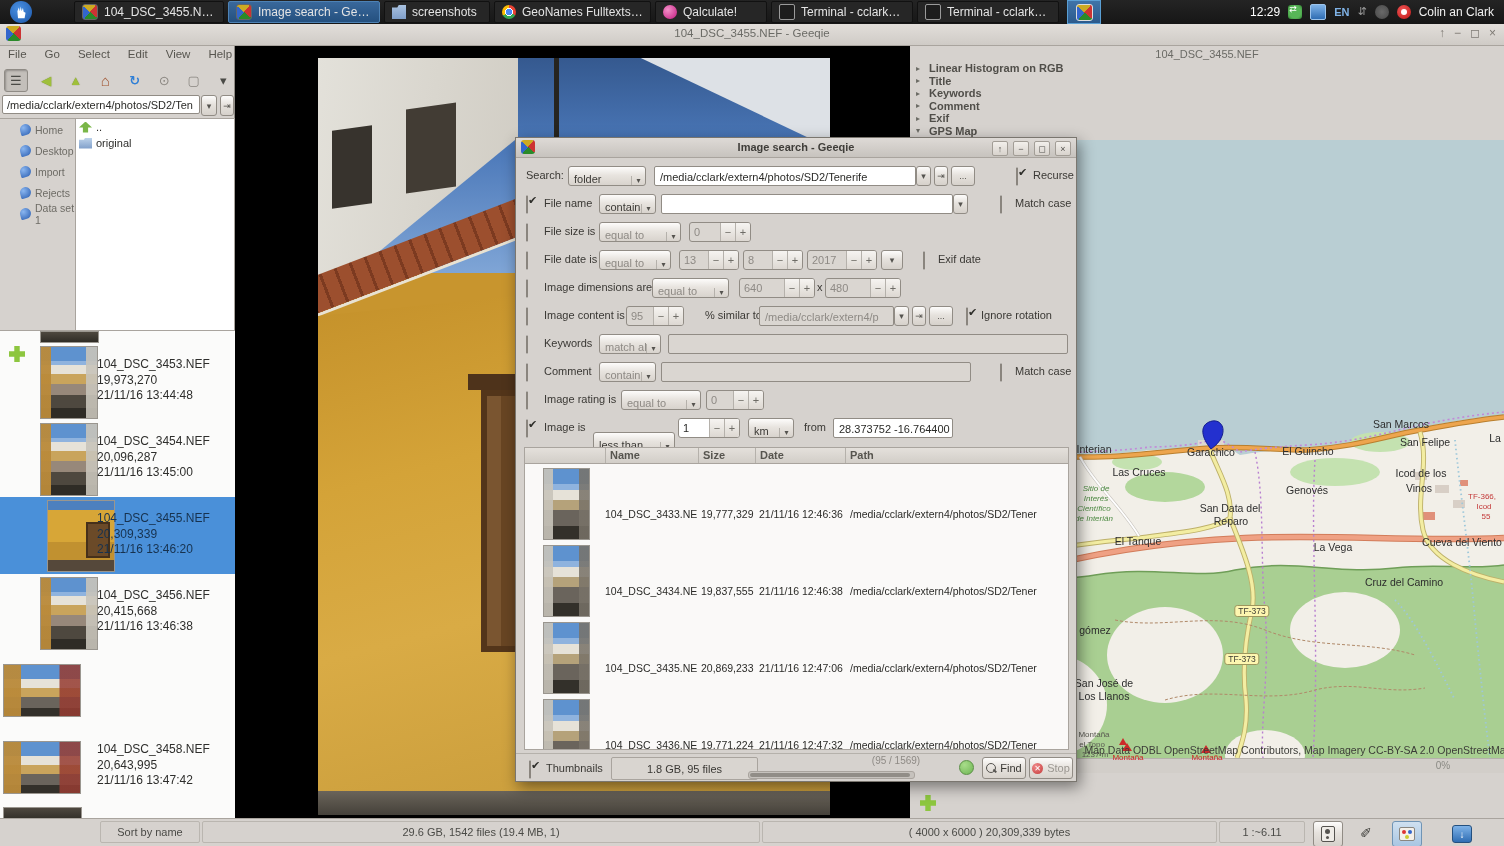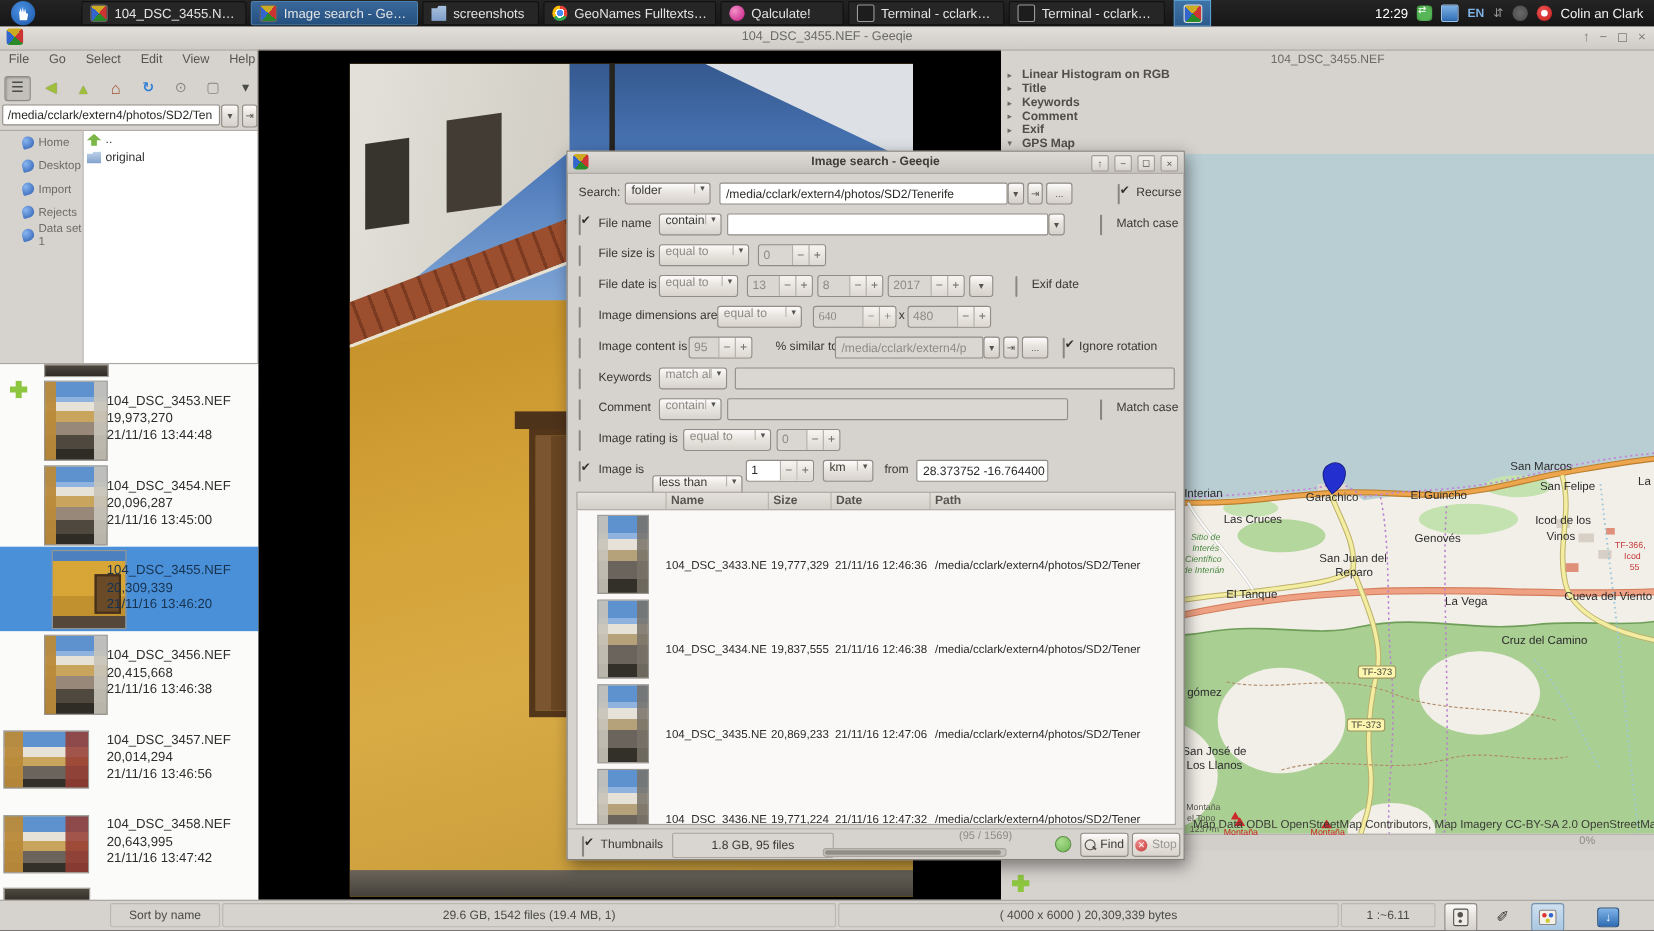--- a/index.html
+++ b/index.html
@@ -115,21 +115,21 @@
   .sb-btn.activebtn{background:linear-gradient(#cfe0f0,#a9c6e2);border:1px solid #6f94b5;}
   .pal{position:relative;width:14px;height:12px;background:#f4f0ea;border:1px solid #8a8680;border-radius:2px;}
   .pal::before{content:"";position:absolute;left:2px;top:2px;width:4px;height:4px;border-radius:50%;background:#d33;box-shadow:6px 0 0 #36c,3px 5px 0 #cc3;}
   .persona{width:12px;height:14px;border:1px solid #55534f;border-radius:2px;position:relative;background:#efece7;}
   .persona::after{content:"";position:absolute;left:3px;top:2px;width:5px;height:5px;border-radius:50%;background:#55534f;box-shadow:0 6px 0 -1px #55534f;}
   .bluedown{position:absolute;width:18px;height:16px;top:6px;background:linear-gradient(#7fb3e8,#2f6db3);border:1px solid #24507f;border-radius:3px;color:#fff;font-size:10px;display:flex;align-items:center;justify-content:center;}
 
   
   .entry{background:#fff;border:1px solid #918c85;border-radius:2px;box-sizing:border-box;font-size:11px;color:#2b2b28;}
   .entry.dis{background:#dad6d1;color:#8e8a85;}
-  .combo{display:flex;align-items:flex-start;height:20px;background:linear-gradient(#fdfcfb,#e8e4df 45%,#d8d3cd);border:1px solid #918c85;border-radius:3px;box-sizing:border-box;font-size:11px;color:#3c3a36;}
+  .combo{display:flex;align-items:flex-end;height:20px;background:linear-gradient(#fdfcfb,#e8e4df 45%,#d8d3cd);border:1px solid #918c85;border-radius:3px;box-sizing:border-box;font-size:11px;color:#3c3a36;}
   .combo .ctext{flex:1;padding-left:5px;overflow:hidden;white-space:nowrap;}
   .combo .carr{width:13px;text-align:center;font-size:8px;color:#55534f;border-left:1px solid #b5b1ab;}
   .combo.dis{color:#8e8a85;}
   .spin{display:flex;align-items:stretch;height:20px;border:1px solid #918c85;border-radius:3px;background:#fff;box-sizing:border-box;font-size:11px;overflow:hidden;}
   .spin .sval{flex:1;padding-left:4px;display:flex;align-items:center;color:#2b2b28;}
   .spin .sseg{width:14px;display:flex;align-items:center;justify-content:center;color:#6e6c66;border-left:1px solid #b5b1ab;background:linear-gradient(#f6f4f1,#ddd8d2);}
   .spin.dis{background:#dad6d1;}
   .spin.dis .sval{color:#8e8a85;}
   .cb{width:13px;height:13px;background:#fff;border:1px solid #8a857e;border-radius:2px;box-sizing:border-box;position:relative;}
   .cb.on::after{content:"✔";position:absolute;left:1px;top:-2px;font-size:11px;color:#2e2e2a;}
@@ -334,25 +334,20 @@
             <div class="th"></div>
             <div class="fl-text">
               <div>104_DSC_3456.NEF</div>
               <div>20,415,668</div>
               <div>21/11/16 13:46:38</div>
             </div>
           </div>
 
           <div class="fl-row v-l">
             <div class="th"></div>
-            <div class="fl-text">
-              <div>104_DSC_3457.NEF</div>
-              <div>20,014,294</div>
-              <div>21/11/16 13:46:56</div>
-            </div>
           </div>
 
           <div class="fl-row v-l">
             <div class="th"></div>
             <div class="fl-text">
               <div>104_DSC_3458.NEF</div>
               <div>20,643,995</div>
               <div>21/11/16 13:47:42</div>
             </div>
           </div>
@@ -469,21 +464,21 @@
   <div class="map-label lbl-town" style="left: 1401px; top: 424px;">San Marcos</div>
       <div class="map-label lbl-town" style="left: 1425px; top: 442px;">San Felipe</div>
       <div class="map-label lbl-town" style="left: 1495px; top: 438px;">La</div>
       <div class="map-label lbl-town" style="left: 1094px; top: 449px;">Interian</div>
       <div class="map-label lbl-town" style="left: 1211px; top: 452px;">Garachico</div>
       <div class="map-label lbl-town" style="left: 1308px; top: 451px;">El Guincho</div>
       <div class="map-label lbl-town" style="left: 1139px; top: 472px;">Las Cruces</div>
       <div class="map-label lbl-town" style="left: 1421px; top: 473px;">Icod de los</div>
       <div class="map-label lbl-town" style="left: 1419px; top: 488px;">Vinos</div>
       <div class="map-label lbl-town" style="left: 1307px; top: 490px;">Genovés</div>
-      <div class="map-label lbl-town" style="left: 1230px; top: 508px;">San Juan del</div>
+      <div class="map-label lbl-town" style="left: 1230px; top: 508px;">San Data del</div>
       <div class="map-label lbl-town" style="left: 1231px; top: 521px;">Reparo</div>
       <div class="map-label lbl-town" style="left: 1138px; top: 541px; text-align: right;">El Tanque</div>
       <div class="map-label lbl-town" style="left: 1333px; top: 547px;">La Vega</div>
       <div class="map-label lbl-town" style="left: 1462px; top: 542px;">Cueva del Viento</div>
       <div class="map-label lbl-town" style="left: 1404px; top: 582px;">Cruz del Camino</div>
       <div class="map-label lbl-town" style="left: 1095px; top: 630px;">gómez</div>
       <div class="map-label lbl-town" style="left: 1104px; top: 683px;">San José de</div>
       <div class="map-label lbl-town" style="left: 1104px; top: 696px;">Los Llanos</div>
       <div class="map-label lbl-shield" style="left: 1252px; top: 611px;">TF-373</div>
       <div class="map-label lbl-shield" style="left: 1242px; top: 659px;">TF-373</div>
@@ -583,21 +578,21 @@
       <span class="dlbl ab" style="left:422px;top:5px;">Exif date</span>
     </div>
 
     <div class="drow" style="top:138px;">
       <span class="cb ab" style="left:10px;top:4px;"></span>
       <span class="dlbl ab" style="left:28px;top:5px;">Image dimensions are</span>
       <span class="combo dis ab" style="left:136px;top:2px;width:77px;">
           <span class="ctext">equal to</span>
           <span class="carr">▾</span>
         </span>
-      <span class="spin dis ab" style="left:223px;top:2px;width:76px;font-family:Liberation Serif, serif;">
+      <span class="spin dis ab" style="left:223px;top:2px;width:76px;">
           <span class="sval">640</span>
           <span class="sseg">−</span>
           <span class="sseg">+</span>
         </span>
       <span class="dlbl ab" style="left:301px;top:5px;">x</span>
       <span class="spin dis ab" style="left:309px;top:2px;width:76px;">
           <span class="sval">480</span>
           <span class="sseg">−</span>
           <span class="sseg">+</span>
         </span>

